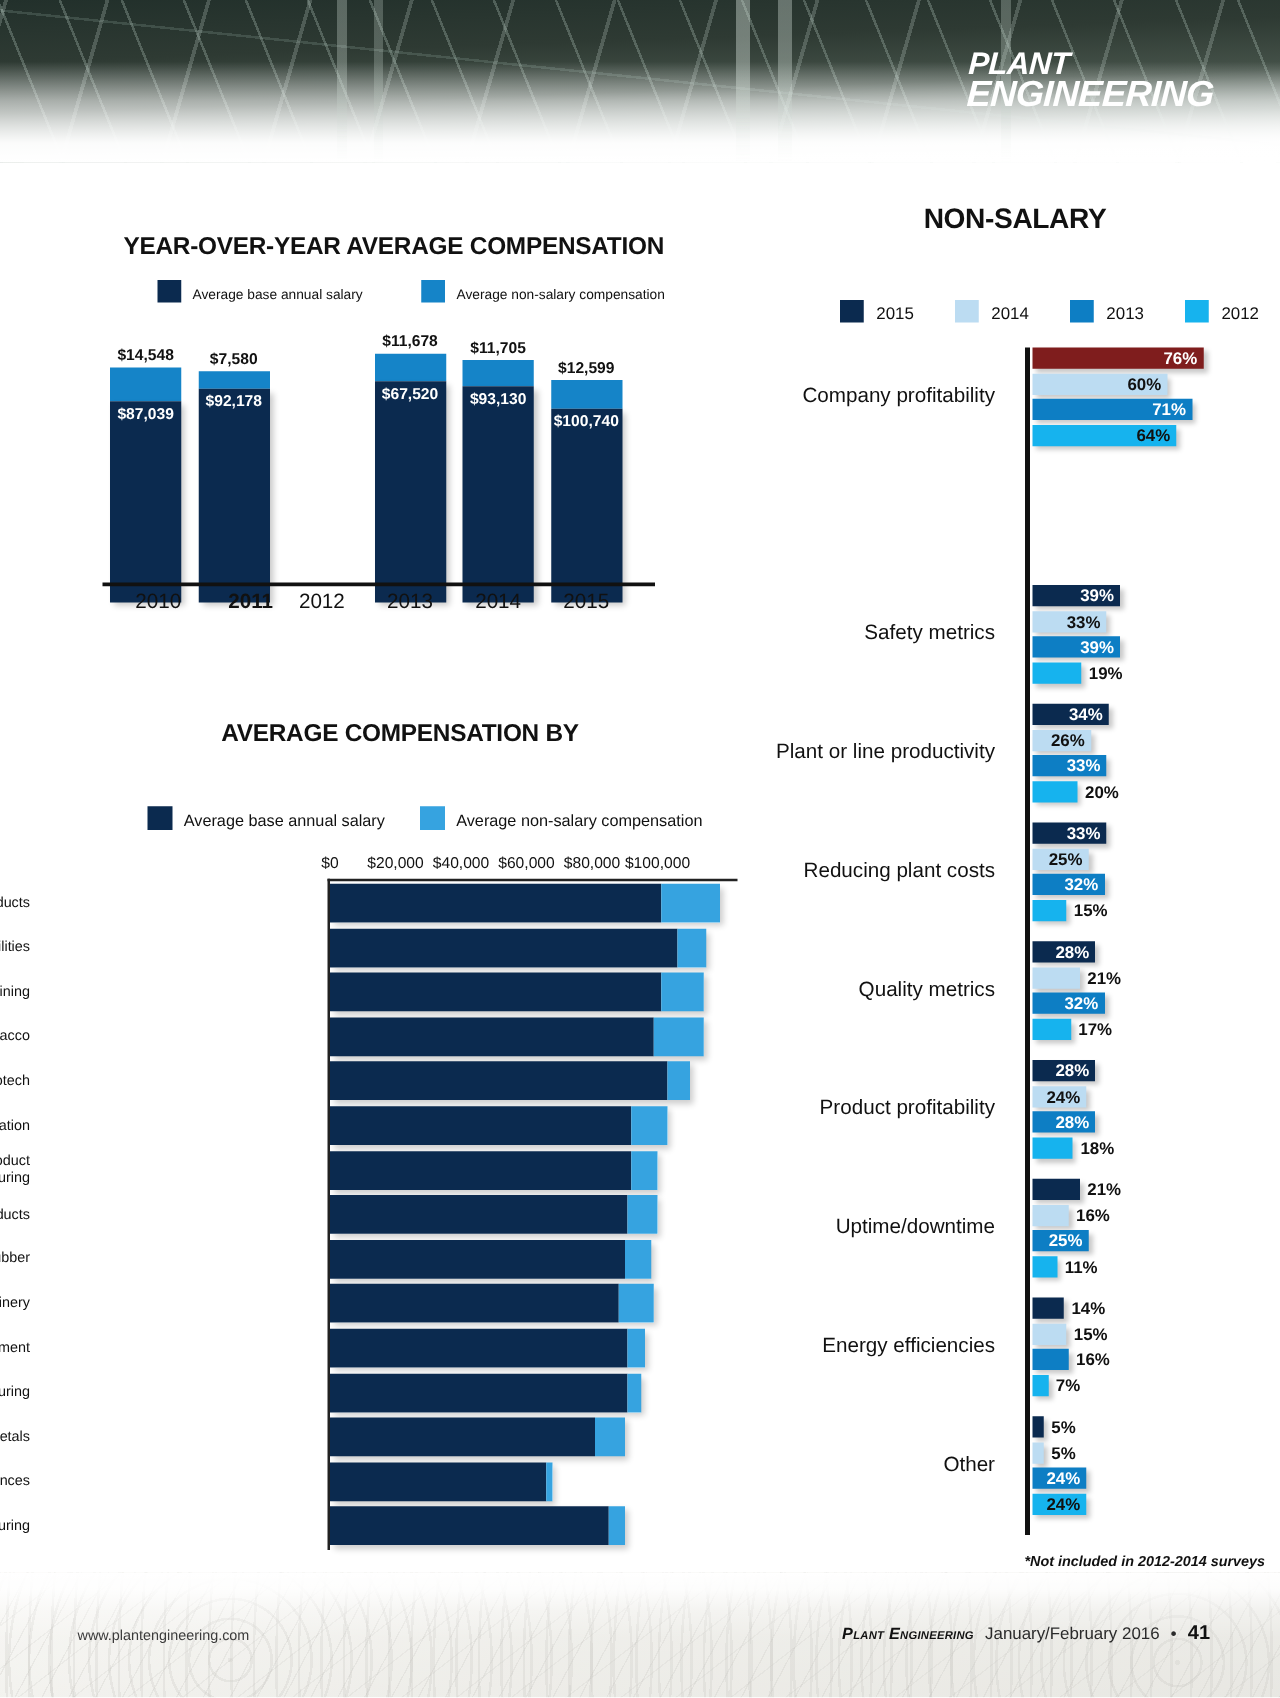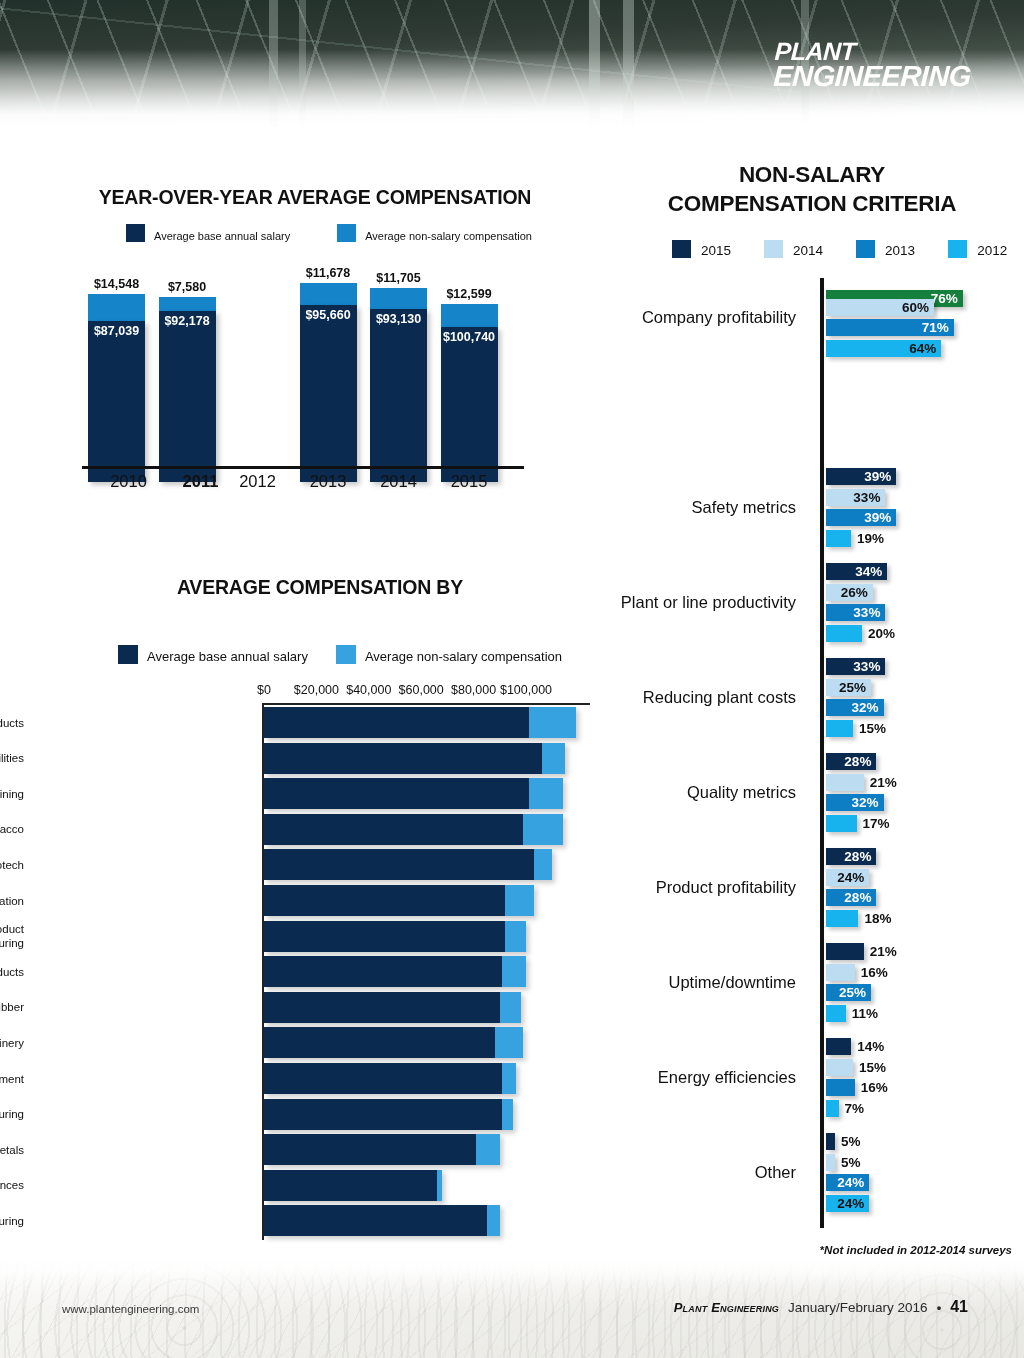--- a/index.html
+++ b/index.html
@@ -214,41 +214,41 @@
       <div class="col-top-label">$7,580</div>
       <div class="col-seg-blue" style="height: 14.0446px; background: rgb(21, 132, 200);"></div>
       <div class="col-seg-navy" style="height: 170.792px; background: rgb(11, 42, 79);">
         <span class="col-inner-label">$92,178</span>
       </div>
     </div>
     <div class="col-wrap" style="left: 217.5px;">
       <div class="col-top-label">$11,678</div>
       <div class="col-seg-blue" style="height: 21.6376px; background: rgb(21, 132, 200);"></div>
       <div class="col-seg-navy" style="height: 177.243px; background: rgb(11, 42, 79);">
-        <span class="col-inner-label">$95,660</span>
+        <span class="col-inner-label">$67,520</span>
       </div>
     </div>
     <div class="col-wrap" style="left: 288px;">
       <div class="col-top-label">$11,705</div>
       <div class="col-seg-blue" style="height: 21.6876px; background: rgb(21, 132, 200);"></div>
       <div class="col-seg-navy" style="height: 172.556px; background: rgb(11, 42, 79);">
         <span class="col-inner-label">$93,130</span>
       </div>
     </div>
     <div class="col-wrap" style="left: 358.5px;">
       <div class="col-top-label">$12,599</div>
       <div class="col-seg-blue" style="height: 23.344px; background: rgb(21, 132, 200);"></div>
       <div class="col-seg-navy" style="height: 155px; background: rgb(11, 42, 79);">
         <span class="col-inner-label">$100,740</span>
       </div>
     </div>
   </div>
 <div id="chart1-axis"></div>
 <div class="chart1-xlabels">
-    <div class="chart1-xlabel" style="left: 18px;">2010</div>
+    <div class="chart1-xlabel" style="left: 6px; text-align: right;">2010</div>
     <div class="chart1-xlabel" style="left: 90px; font-weight: bold;">2011</div>
     <div class="chart1-xlabel" style="left: 147px;">2012</div>
     <div class="chart1-xlabel" style="left: 217.5px;">2013</div>
     <div class="chart1-xlabel" style="left: 288px;">2014</div>
     <div class="chart1-xlabel" style="left: 358.5px;">2015</div>
   </div>
 
 <div class="chart2-title">
   <span>AVERAGE COMPENSATION BY</span><br>
 </div>
@@ -376,21 +376,20 @@
       <div class="c2-rowlabel">Miscellaneous manufacturing</div>
       <div class="c2-bar">
         <div class="c2-seg-navy" style="width: 222.7px; background: rgb(11, 42, 79);"></div>
         <div class="c2-seg-blue" style="width: 13.1px; background: rgb(54, 163, 224);"></div>
       </div>
     </div>
   </div>
 
 <div class="chart3-title">
   <span>NON-SALARY</span><br>
-  <span>COMPENSATION CRITERIA</span>
 </div>
 <div class="legend-row" id="legend3">
     <div class="legend-item">
       <span class="legend-swatch" style="background: rgb(11, 42, 79);"></span>
       <span class="legend-label">2015</span>
     </div>
     <div class="legend-item">
       <span class="legend-swatch" style="background: rgb(188, 220, 242);"></span>
       <span class="legend-label">2014</span>
     </div>
@@ -401,21 +400,21 @@
     <div class="legend-item">
       <span class="legend-swatch" style="background: rgb(22, 179, 238);"></span>
       <span class="legend-label">2012</span>
     </div>
   </div>
 
 <div id="chart3">
   <div class="c3-vaxis"></div>
 <div class="c3-group" style="top: 0px; height: 78.5px;">
       <div class="c3-grouplabel">Company profitability</div>
-      <div class="c3-bar" style="top: 12px; width: 136.8px; background: #15803d;">
+      <div class="c3-bar" style="top: 0px; width: 136.8px; background: #7f1d1d;">
         <span class="c3-val inside" style="color: rgb(255, 255, 255);">76%</span>
       </div>
       <div class="c3-bar" style="top: 20.5px; width: 108px; background: rgb(188, 220, 242);">
         <span class="c3-val inside" style="color: rgb(17, 17, 17);">60%</span>
       </div>
       <div class="c3-bar" style="top: 41px; width: 127.8px; background: rgb(13, 126, 196);">
         <span class="c3-val inside" style="color: rgb(255, 255, 255);">71%</span>
       </div>
       <div class="c3-bar" style="top: 61.5px; width: 115.2px; background: rgb(22, 179, 238);">
         <span class="c3-val inside" style="color: rgb(17, 17, 17);">64%</span>
@@ -425,21 +424,21 @@
       <div class="c3-grouplabel">Safety metrics</div>
       <div class="c3-bar" style="top: 0px; width: 70.2px; background: rgb(11, 42, 79);">
         <span class="c3-val inside" style="color: rgb(255, 255, 255);">39%</span>
       </div>
       <div class="c3-bar" style="top: 20.5px; width: 59.4px; background: rgb(188, 220, 242);">
         <span class="c3-val inside" style="color: rgb(17, 17, 17);">33%</span>
       </div>
       <div class="c3-bar" style="top: 41px; width: 70.2px; background: rgb(13, 126, 196);">
         <span class="c3-val inside" style="color: rgb(255, 255, 255);">39%</span>
       </div>
-      <div class="c3-bar" style="top: 61.5px; width: 25px; background: rgb(22, 179, 238); padding-left: 12px;">
+      <div class="c3-bar" style="top: 61.5px; width: 39px; background: rgb(22, 179, 238); padding-left: 12px;">
         <span class="c3-val outside" style="color: rgb(17, 17, 17);">19%</span>
       </div>
     </div>
     <div class="c3-group" style="top: 285px; height: 78.5px;">
       <div class="c3-grouplabel">Plant or line productivity</div>
       <div class="c3-bar" style="top: 0px; width: 61.2px; background: rgb(11, 42, 79);">
         <span class="c3-val inside" style="color: rgb(255, 255, 255);">34%</span>
       </div>
       <div class="c3-bar" style="top: 20.5px; width: 46.8px; background: rgb(188, 220, 242);">
         <span class="c3-val inside" style="color: rgb(17, 17, 17);">26%</span>

